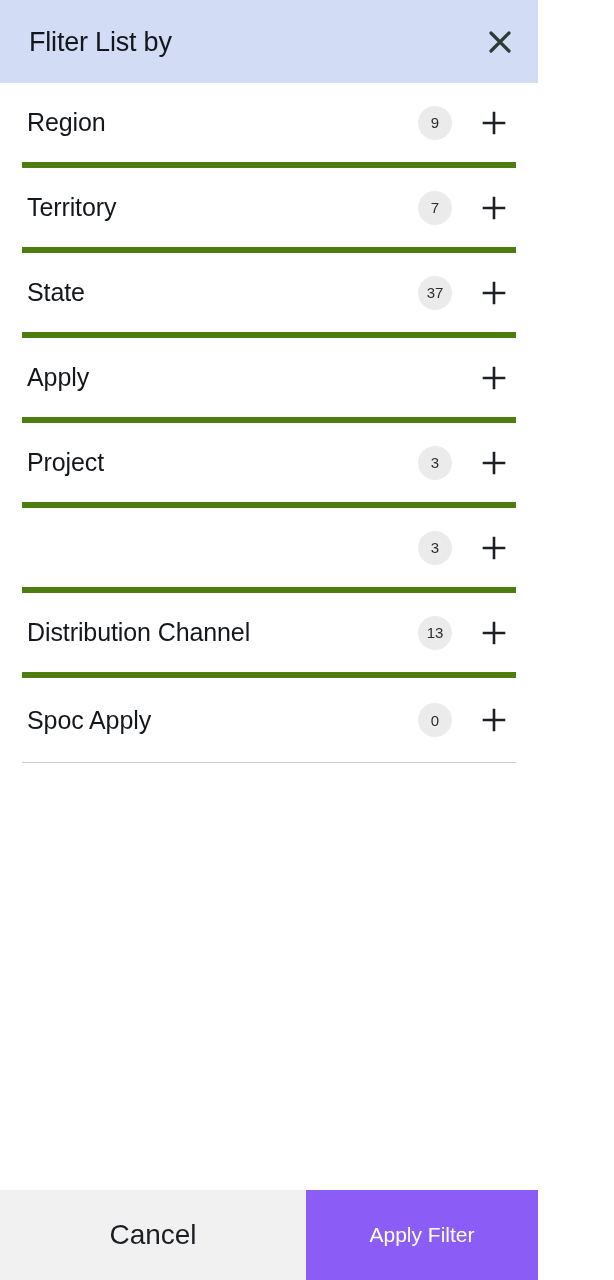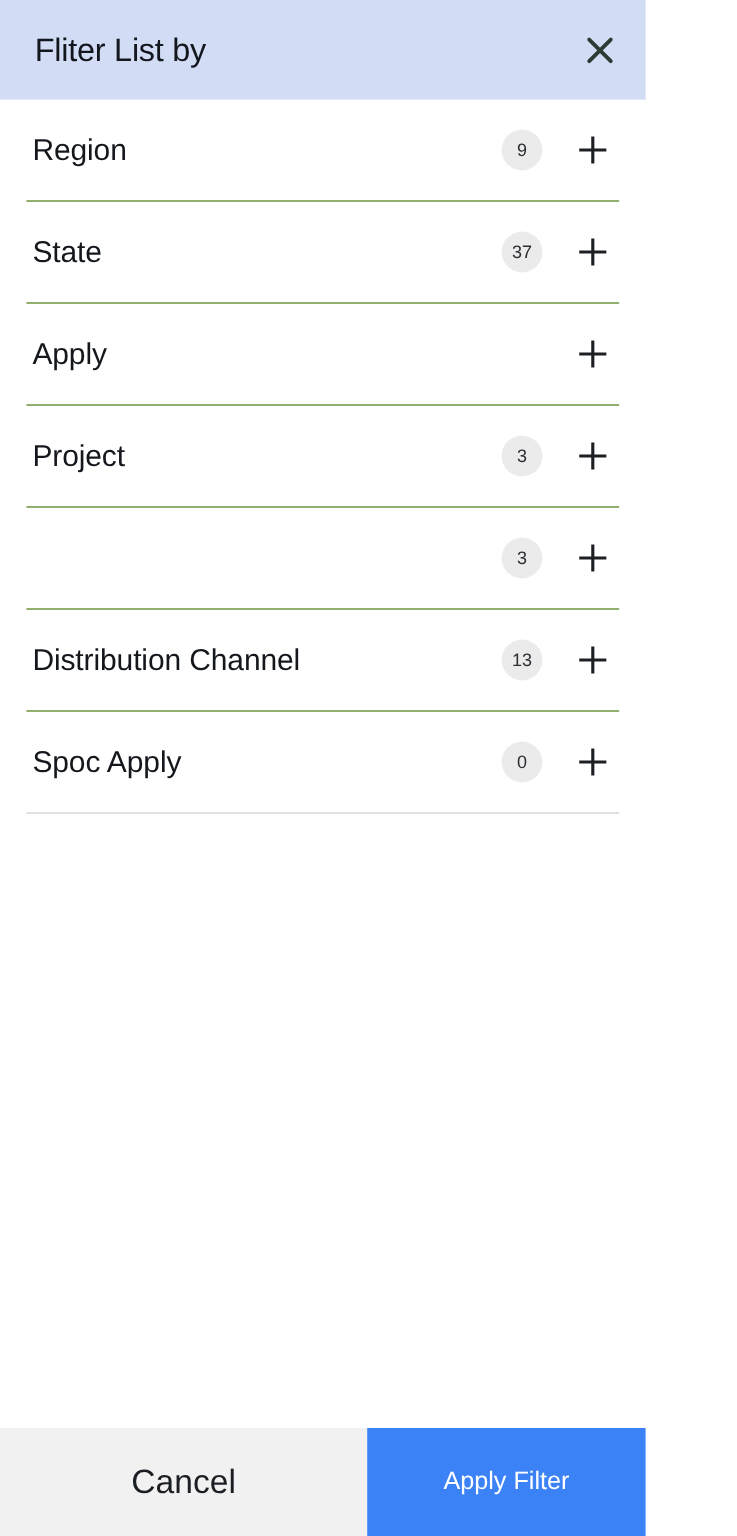--- a/index.html
+++ b/index.html
@@ -71,21 +71,21 @@
     padding-top: 0;
     overflow: hidden;
   }
 
   .filter-row {
     position: relative;
     height: 85px;
     margin: 0 22px 0 22px;
     display: flex;
     align-items: center;
-    border-bottom: 1px solid #4d7c0f;
+    border-bottom: 6px solid #4d7c0f;
     cursor: pointer;
   }
 
   .filter-row:last-child { border-bottom: 1px solid #c9cdd1; }
 
   .row-label {
     font-size: 25px;
     font-weight: 400;
     color: #14181d;
     letter-spacing: -0.1px;
@@ -149,21 +149,21 @@
     display: flex;
     align-items: center;
     justify-content: center;
     border: none;
     cursor: pointer;
     font-family: inherit;
   }
 
   .btn-apply {
     flex: 1 1 auto;
-    background: #3b82f6;
+    background: #8b5cf6;
     color: #ffffff;
     font-size: 21px;
     font-weight: 400;
     display: flex;
     align-items: center;
     justify-content: center;
     border: none;
     cursor: pointer;
     font-family: inherit;
   }
@@ -193,20 +193,33 @@
           <button class="plus-btn">
             <span>
               <svg width="28" height="28" viewBox="0 0 28 28" aria-hidden="true">
                 <path d="M14 4 L14 24 M4 14 L24 14" stroke="#1c2024" stroke-width="2.6" stroke-linecap="square"></path>
               </svg>
             </span>
           </button>
         </span>
       </div>
       <div class="filter-row">
+        <span class="row-label">Territory</span>
+        <span class="row-right">
+          <span class="count-badge">7</span>
+          <button class="plus-btn">
+            <span>
+              <svg width="28" height="28" viewBox="0 0 28 28" aria-hidden="true">
+                <path d="M14 4 L14 24 M4 14 L24 14" stroke="#1c2024" stroke-width="2.6" stroke-linecap="square"></path>
+              </svg>
+            </span>
+          </button>
+        </span>
+      </div>
+      <div class="filter-row">
         <span class="row-label">State</span>
         <span class="row-right">
           <span class="count-badge">37</span>
           <button class="plus-btn">
             <span>
               <svg width="28" height="28" viewBox="0 0 28 28" aria-hidden="true">
                 <path d="M14 4 L14 24 M4 14 L24 14" stroke="#1c2024" stroke-width="2.6" stroke-linecap="square"></path>
               </svg>
             </span>
           </button>

